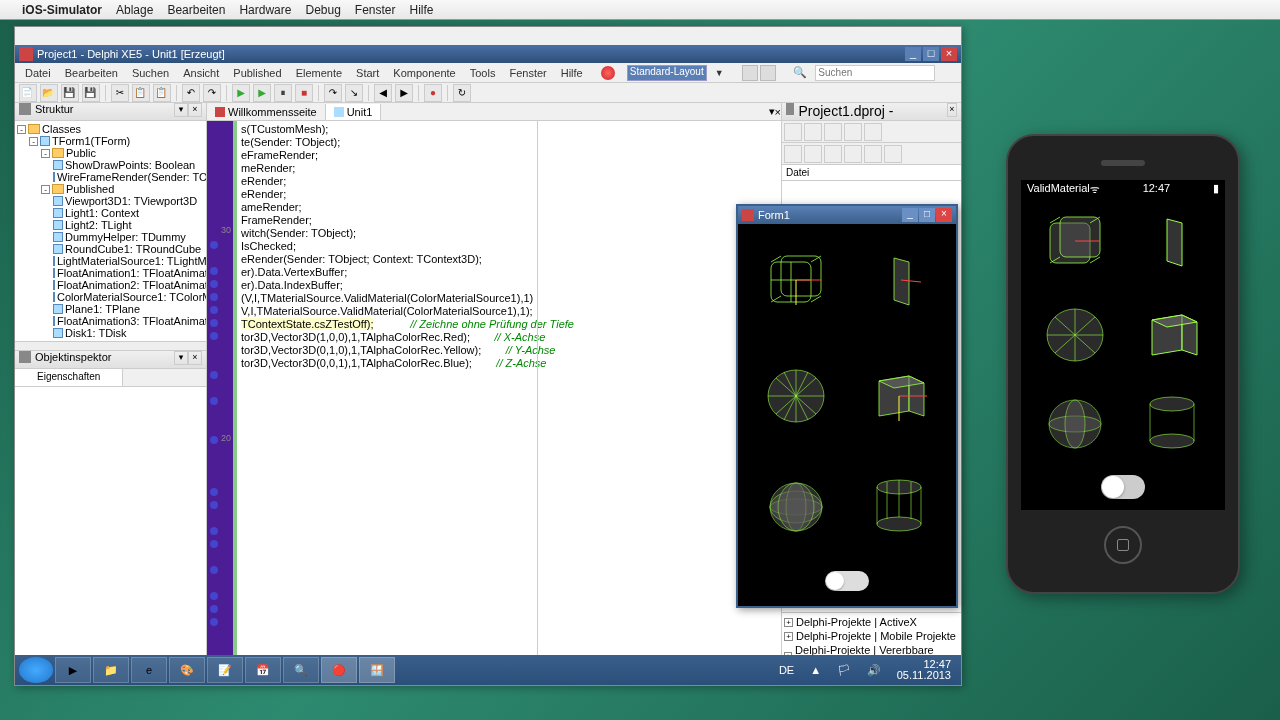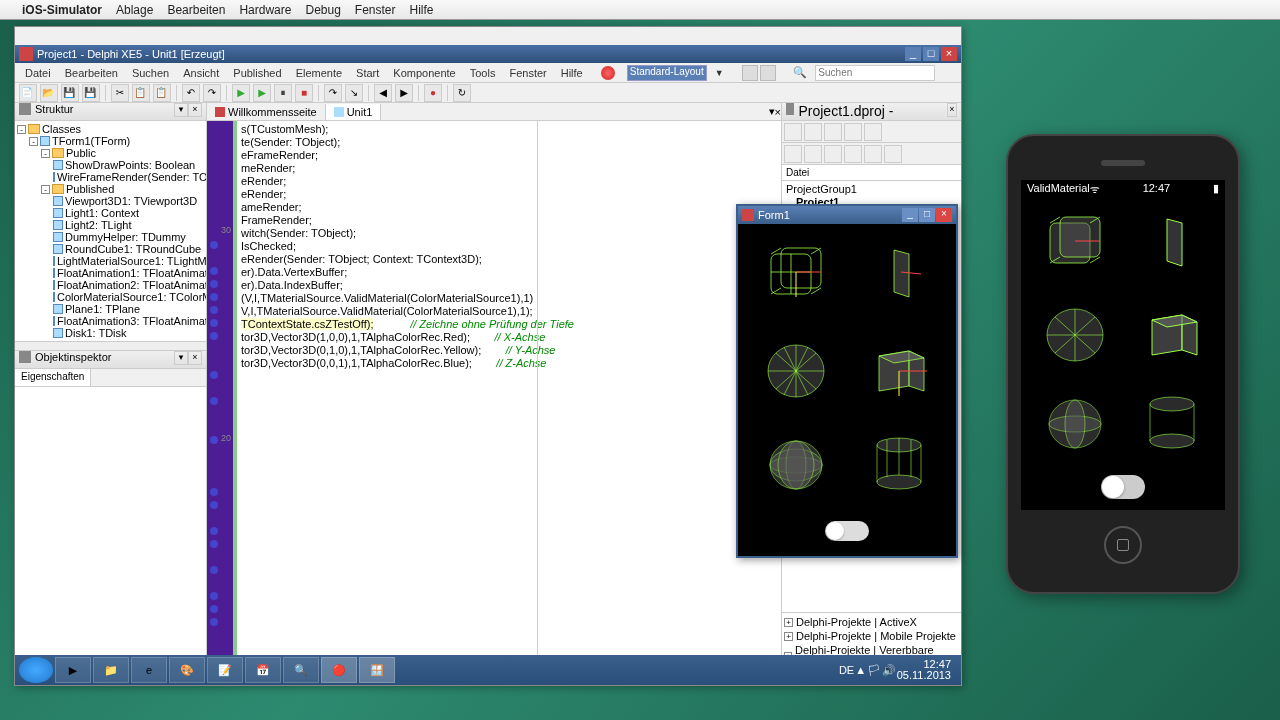--- a/index.html
+++ b/index.html
@@ -39,21 +39,21 @@
 .struktur{flex:0 0 230px;overflow:hidden;border-bottom:1px solid #ccc;background:#fff}
 .tree{padding:2px;font-size:10px;line-height:12px}
 .tree .node{white-space:nowrap;display:flex;align-items:center;gap:2px}
 .tree .exp{width:9px;height:9px;border:1px solid #888;text-align:center;line-height:7px;font-size:8px;background:#fff}
 .tree .folder{width:12px;height:10px;background:#fc6;border:1px solid #c93}
 .tree .ticon{width:10px;height:10px;background:#adf;border:1px solid #58b}
 .tree .i1{padding-left:12px}.tree .i2{padding-left:24px}.tree .i3{padding-left:36px}
 .hscroll{height:14px;background:#eee;border-top:1px solid #ccc}
 .objektinspektor{flex:1;background:#fff}
 .oi-tabs{height:18px;background:#f0f0f0;border-bottom:1px solid #ccc;display:flex}
-.oi-tabs .tab{padding:2px 6px;border-right:1px solid #ccc;font-size:10px;background:#fff}
+.oi-tabs .tab{padding:2px 22px;border-right:1px solid #ccc;font-size:10px;background:#fff}
 .center-panel{flex:1;display:flex;flex-direction:column;background:#fff}
 .editor-tabs{height:18px;background:#f0f0f0;border-bottom:1px solid #ccc;display:flex;align-items:center}
 .editor-tabs .tab{padding:2px 8px;border-right:1px solid #ccc;font-size:10px;display:flex;align-items:center;gap:3px}
 .editor-tabs .tab.active{background:#fff}
 .editor-tabs .tab .ticon{width:10px;height:10px;background:#c44}
 .editor-tabs .spacer{flex:1}
 .editor{flex:1;display:flex;background:#fff;font-family:"Courier New",monospace;font-size:11px;position:relative;overflow:hidden}
 .gutter{width:30px;background:#4c1d95;border-right:4px solid #8c8;position:relative}
 .bp-col{position:absolute;left:0;top:0;width:14px;bottom:0}
 .bp{width:8px;height:8px;background:#44c;border-radius:50%;position:absolute;left:3px}
@@ -71,38 +71,38 @@
 .right-panel{width:180px;border-left:1px solid #ccc;background:#fff;display:flex;flex-direction:column}
 .rp-toolbar{height:22px;background:#f0f0f0;border-bottom:1px solid #ccc;display:flex;align-items:center;padding:0 2px;gap:2px}
 .rp-toolbar .tb{width:18px;height:18px;border:1px solid #ccc;background:#eee}
 .rp-tree{padding:2px;font-size:10px;line-height:13px}
 .rp-tree .node{display:flex;align-items:center;gap:2px;white-space:nowrap}
 .rp-tree .bold{font-weight:bold}
 .rp-tree .i1{padding-left:10px}.rp-tree .i2{padding-left:20px}
 .rp-bottom{border-top:1px solid #ccc;padding:2px;font-size:10px}
 .rp-bottom .item{display:flex;align-items:center;gap:3px;padding:1px 0}
 .rp-bottom .exp{width:9px;height:9px;border:1px solid #888;text-align:center;line-height:7px;font-size:8px}
-.form-window{position:absolute;left:736px;top:204px;width:222px;height:354px;background:#000;border:2px solid #3a5f8a;box-shadow:2px 2px 8px rgba(0,0,0,.4)}
+.form-window{position:absolute;left:736px;top:204px;width:222px;height:404px;background:#000;border:2px solid #3a5f8a;box-shadow:2px 2px 8px rgba(0,0,0,.4)}
 .form-titlebar{height:18px;background:linear-gradient(#5a7fb5,#3a5f8a);display:flex;align-items:center;padding:0 4px;color:#fff;font-size:11px}
 .form-titlebar .icon{width:12px;height:12px;background:#c44;margin-right:4px}
 .form-titlebar .spacer{flex:1}
 .form-titlebar .wb{width:16px;height:14px;background:#6a8fc5;margin-left:1px;text-align:center;font-size:10px}
 .form-titlebar .wb.close{background:#d44}
 .form-body{height:calc(100% - 18px);background:#000;display:grid;grid-template-columns:1fr 1fr;grid-template-rows:1fr 1fr 1fr 30px;gap:8px;padding:10px}
 .shape3d{background:#000;display:flex;align-items:center;justify-content:center}
 .shape3d svg{width:80px;height:70px}
 .form-switch{grid-column:1/3;display:flex;align-items:center;justify-content:center}
 .switch{width:44px;height:20px;background:#ddd;border-radius:10px;position:relative}
 .switch .knob{width:18px;height:18px;background:#fff;border-radius:50%;position:absolute;left:1px;top:1px;box-shadow:0 1px 2px rgba(0,0,0,.3)}
 .taskbar{position:absolute;bottom:0;left:0;right:0;height:30px;background:linear-gradient(#3a5f8a,#2a4f7a);display:flex;align-items:center;padding:0 4px;gap:2px}
 .taskbar .start{width:34px;height:26px;background:radial-gradient(#4af,#27c);border-radius:50%}
 .taskbar .tbtn{width:36px;height:26px;background:rgba(255,255,255,.1);border:1px solid rgba(255,255,255,.2);display:flex;align-items:center;justify-content:center}
 .taskbar .tbtn.active{background:rgba(255,255,255,.25)}
 .taskbar .spacer{flex:1}
-.taskbar .tray{display:flex;align-items:center;gap:1px;color:#fff;font-size:10px;padding:0 6px}
+.taskbar .tray{display:flex;align-items:center;gap:16px;color:#fff;font-size:10px;padding:0 6px}
 .taskbar .clock{text-align:right;line-height:11px}
 .phone{position:absolute;right:40px;top:134px;width:234px;height:460px;background:#222;border-radius:28px;border:2px solid #444;box-shadow:4px 4px 16px rgba(0,0,0,.4)}
 .phone .speaker{width:44px;height:6px;background:#444;border-radius:3px;margin:24px auto 0}
 .phone .screen{width:204px;height:330px;background:#000;margin:14px auto 0;position:relative}
 .phone .statusbar{height:16px;display:flex;align-items:center;padding:0 6px;color:#fff;font-size:10px}
 .phone .statusbar .spacer{flex:1}
 .phone .app-body{height:calc(100% - 16px);display:grid;grid-template-columns:1fr 1fr;grid-template-rows:1fr 1fr 1fr 30px;gap:6px;padding:8px}
 .phone .homebtn{width:38px;height:38px;border:2px solid #555;border-radius:50%;margin:16px auto 0;display:flex;align-items:center;justify-content:center}
 .phone .homebtn .sq{width:12px;height:12px;border:1px solid #888;border-radius:2px}
 .ios-switch{width:44px;height:24px;background:#ccc;border-radius:12px;position:relative}
@@ -365,34 +365,20 @@
         </div>
         <div class="rp-toolbar">
           <div class="tb"></div>
           <div class="tb"></div>
           <div class="tb"></div>
           <div class="tb"></div>
           <div class="tb"></div>
           <div class="tb"></div>
         </div>
         <div style="padding:2px 4px;border-bottom:1px solid #ccc;font-size:10px">Datei</div>
-        <div class="rp-tree" id="proj-tree">
-            <div class="node i0">
-              <span class="ticon"></span>
-              <span>ProjectGroup1</span>
-            </div>
-            <div class="node i1 bold">
-              <span class="ticon"></span>
-              <span>Project1</span>
-            </div>
-            <div class="node i2">
-              <span class="ticon"></span>
-              <span>Build-Konfigurationen (Debug)</span>
-            </div>
-          </div>
         <div style="flex:1"></div>
         <div class="rp-bottom" id="proj-bottom">
             <div class="item">
               <span class="exp">+</span>
               <span>Delphi-Projekte | ActiveX</span>
             </div>
             <div class="item">
               <span class="exp">+</span>
               <span>Delphi-Projekte | Mobile Projekte</span>
             </div>

